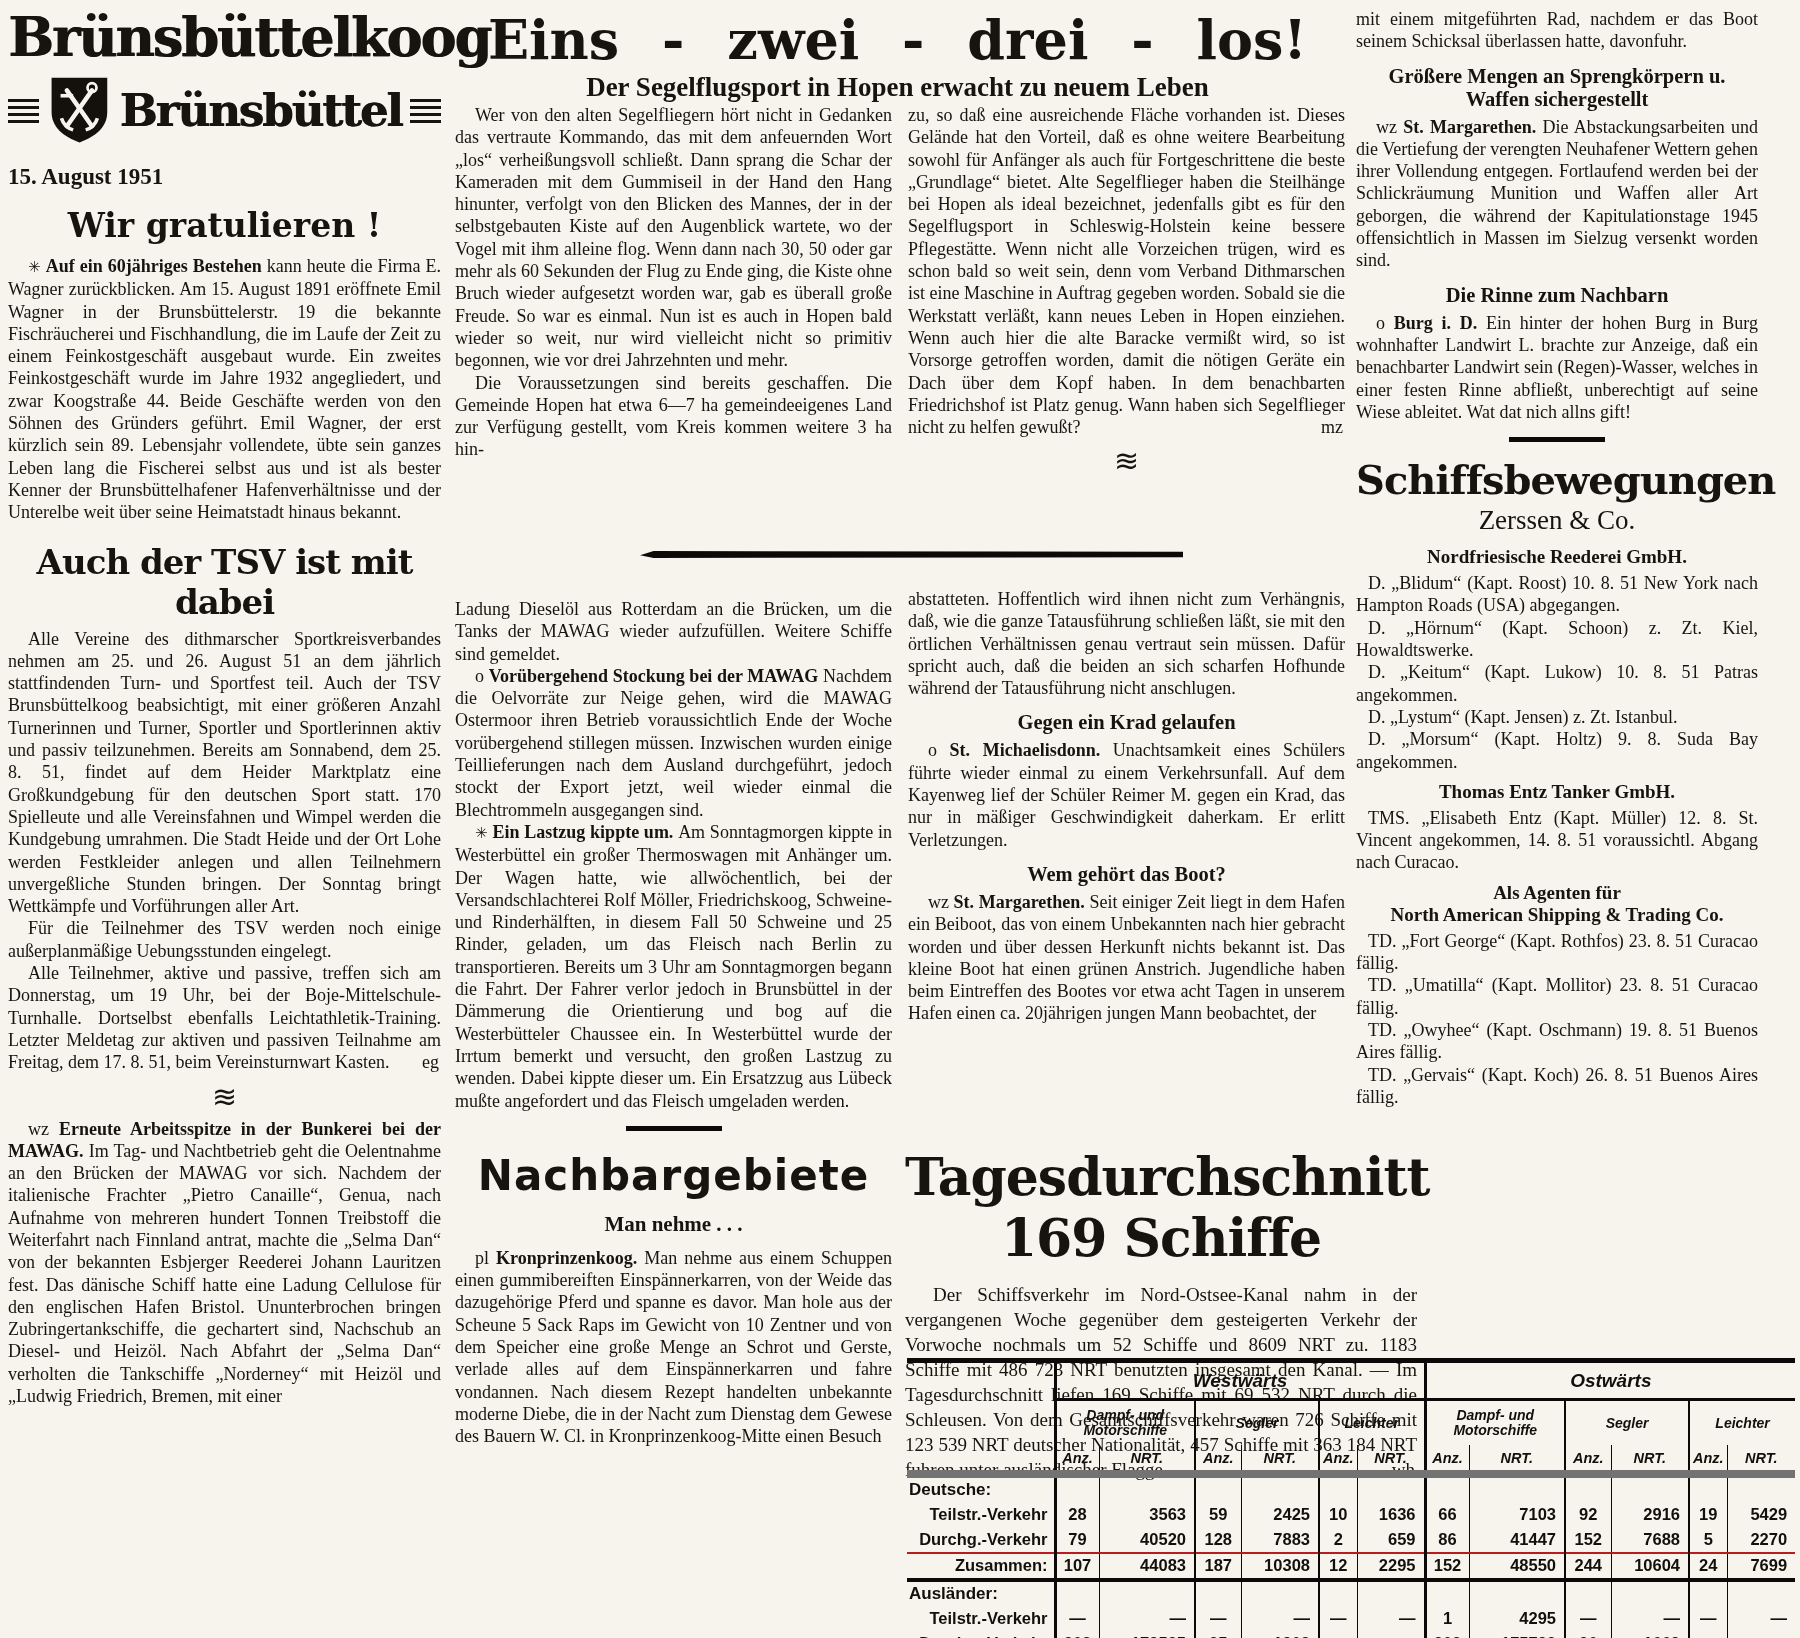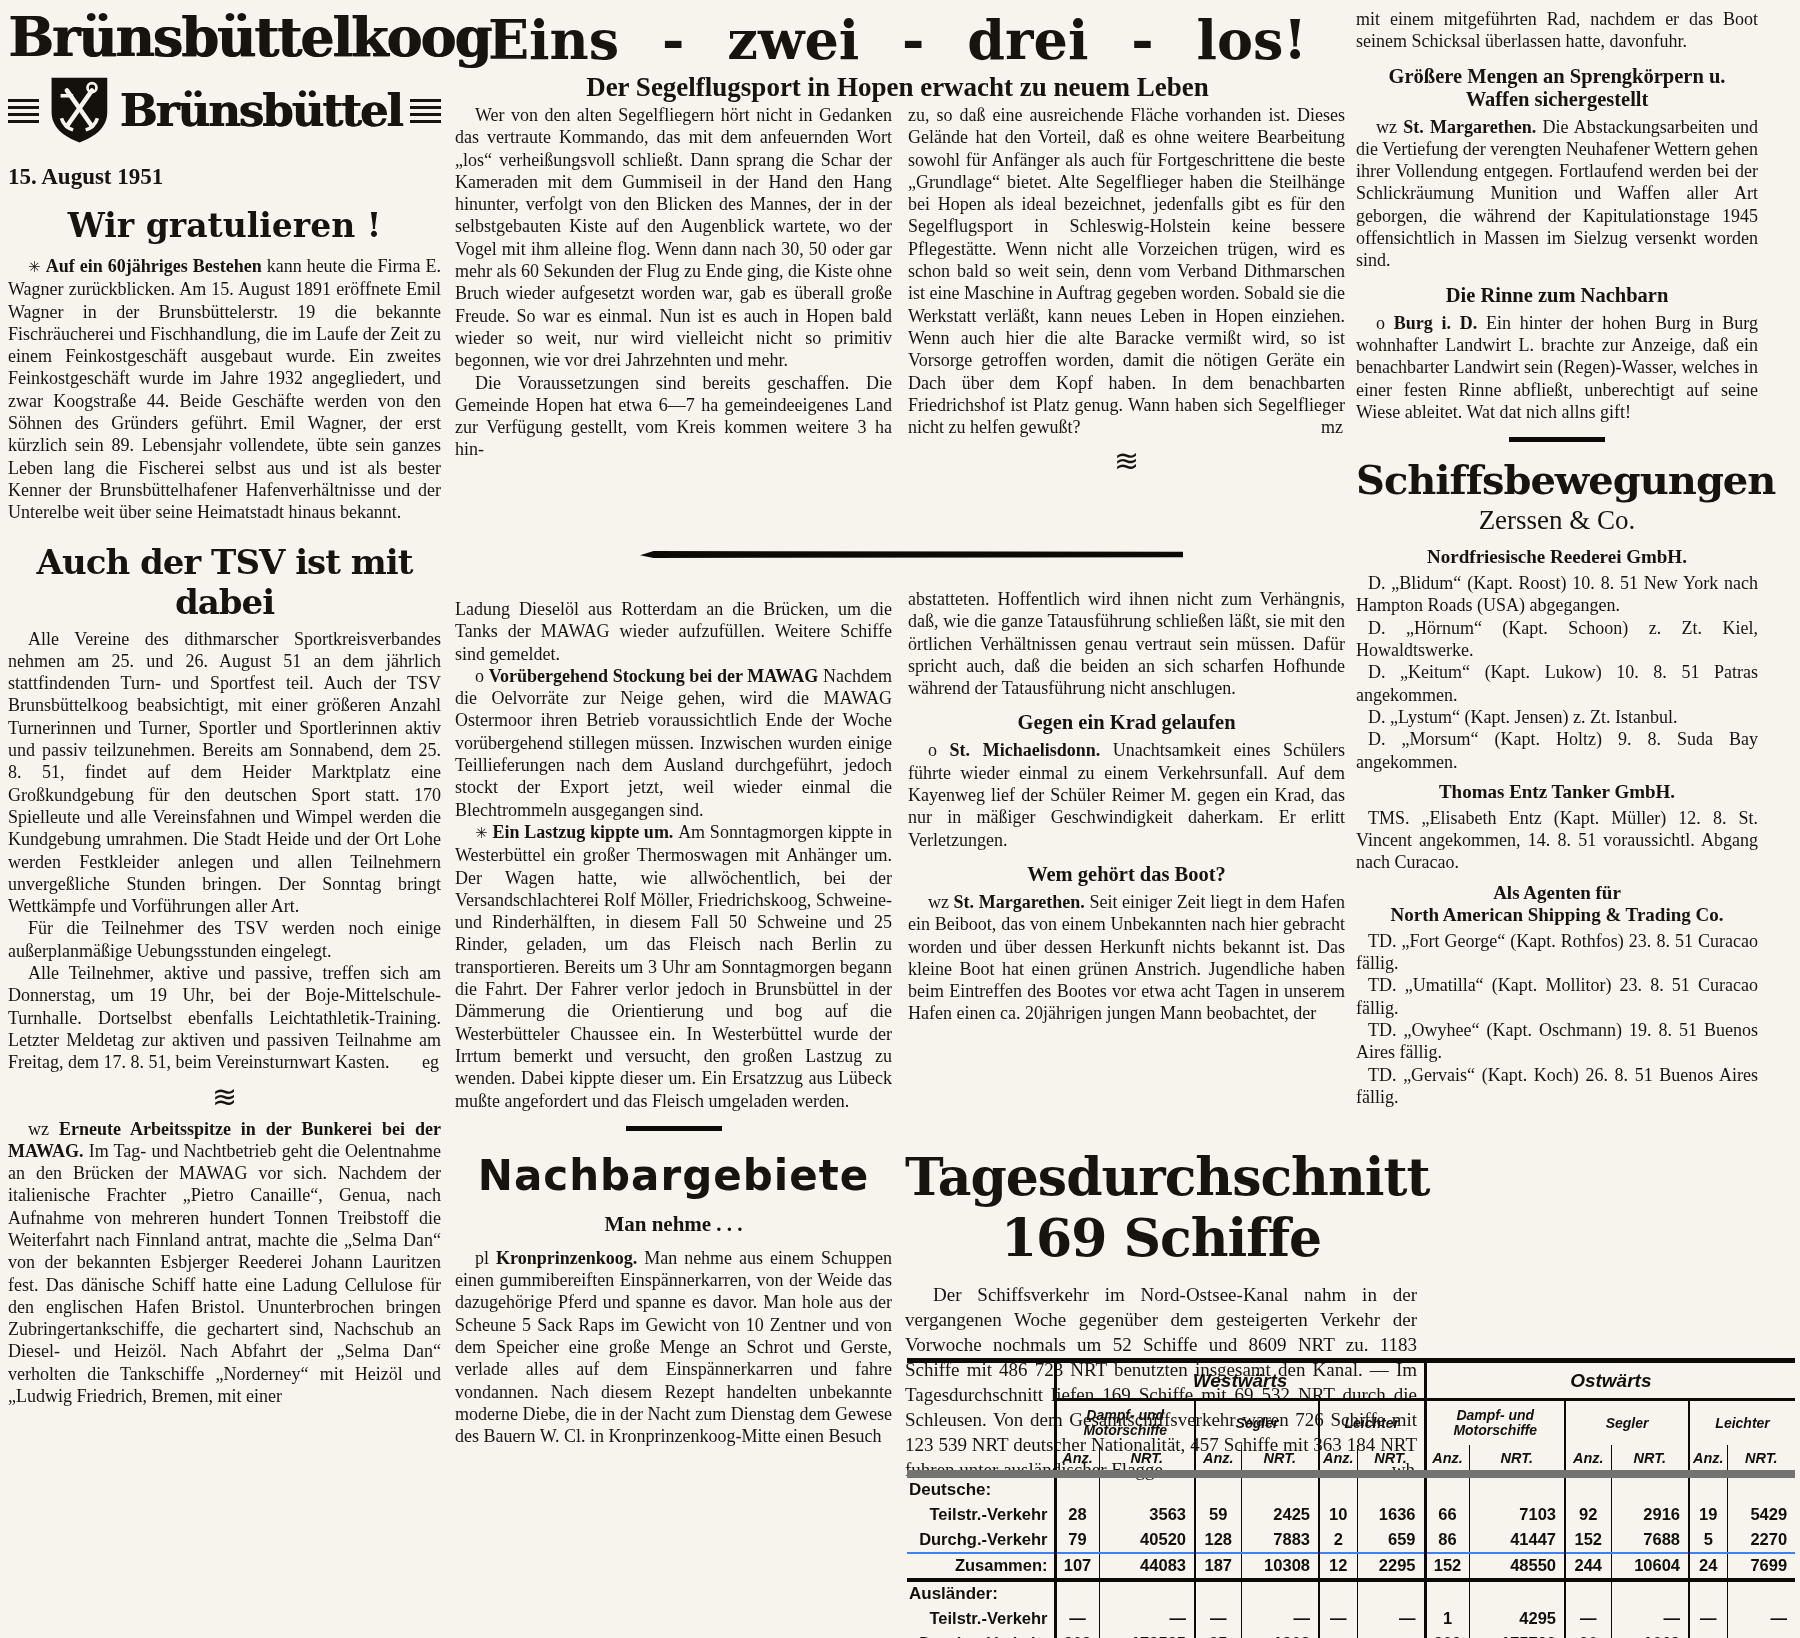--- a/index.html
+++ b/index.html
@@ -68,21 +68,21 @@
   .r-unit td { font-size:14.5px; height:23px; }
   .traffic tbody td { font-weight:bold; font-size:16.5px; height:22.5px; vertical-align:middle; }
   .traffic .lbl { border:none; text-align:right; padding-right:6px; }
   .traffic tr.group .lbl { text-align:left; padding-left:2px; font-size:17px; }
   .traffic .anz { text-align:center; padding:0 3px; }
   .traffic .nrt { text-align:right; padding:0 8px 0 2px; }
   .bl3 { border-left:3px solid #0c0a08; }
   .bl2 { border-left:2px solid #0c0a08; }
   .bl1 { border-left:1px solid #0c0a08; }
   .traffic tbody tr:first-child td { border-top:8px solid #737373; }
-  .traffic tr.total td { border-top:2px solid #3b82f6; }
+  .traffic tr.total td { border-top:2px solid #b91c1c; }
   .traffic tr.thick-top td { border-top:4px solid #0c0a08; }
 </style>
 </head>
 <body>
 
 <div class="page">
 
   <div class="abs" id="col1">
     <div>
       <div class="fraktur mast1">Brünsbüttelkoog</div>

